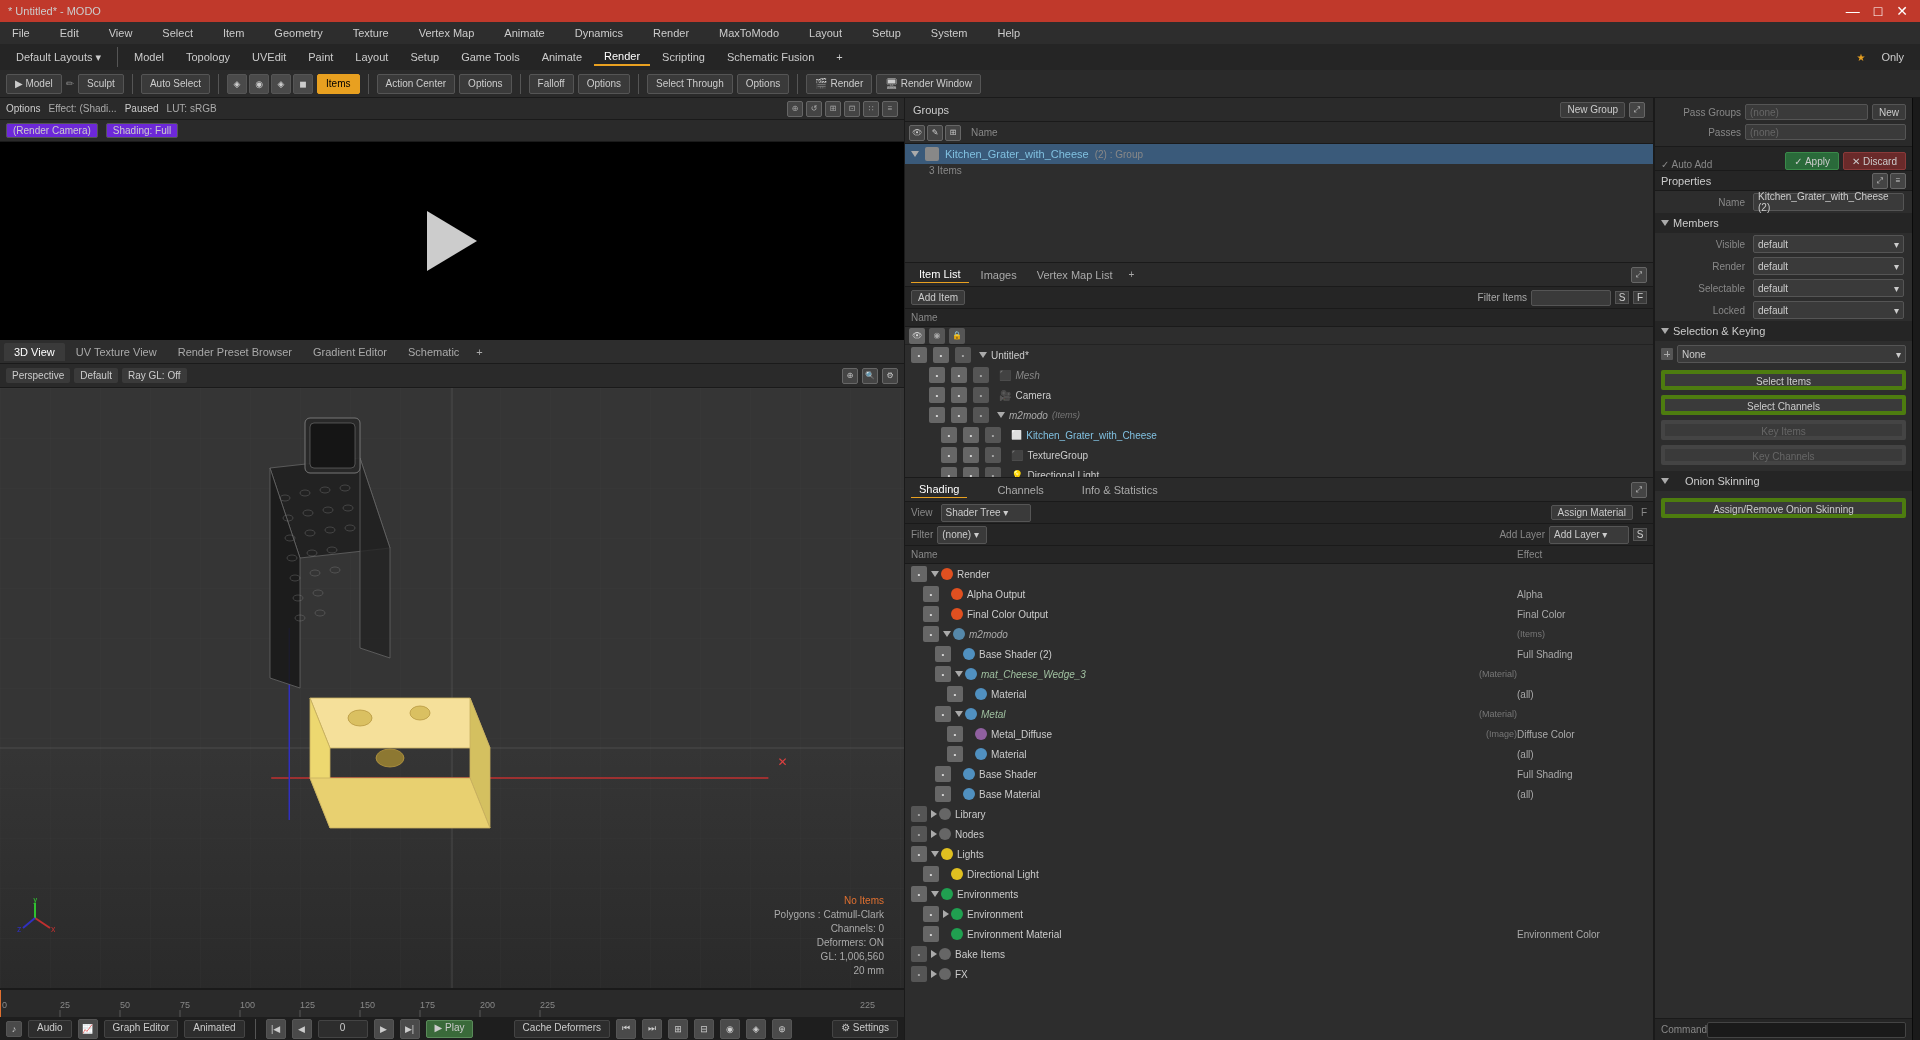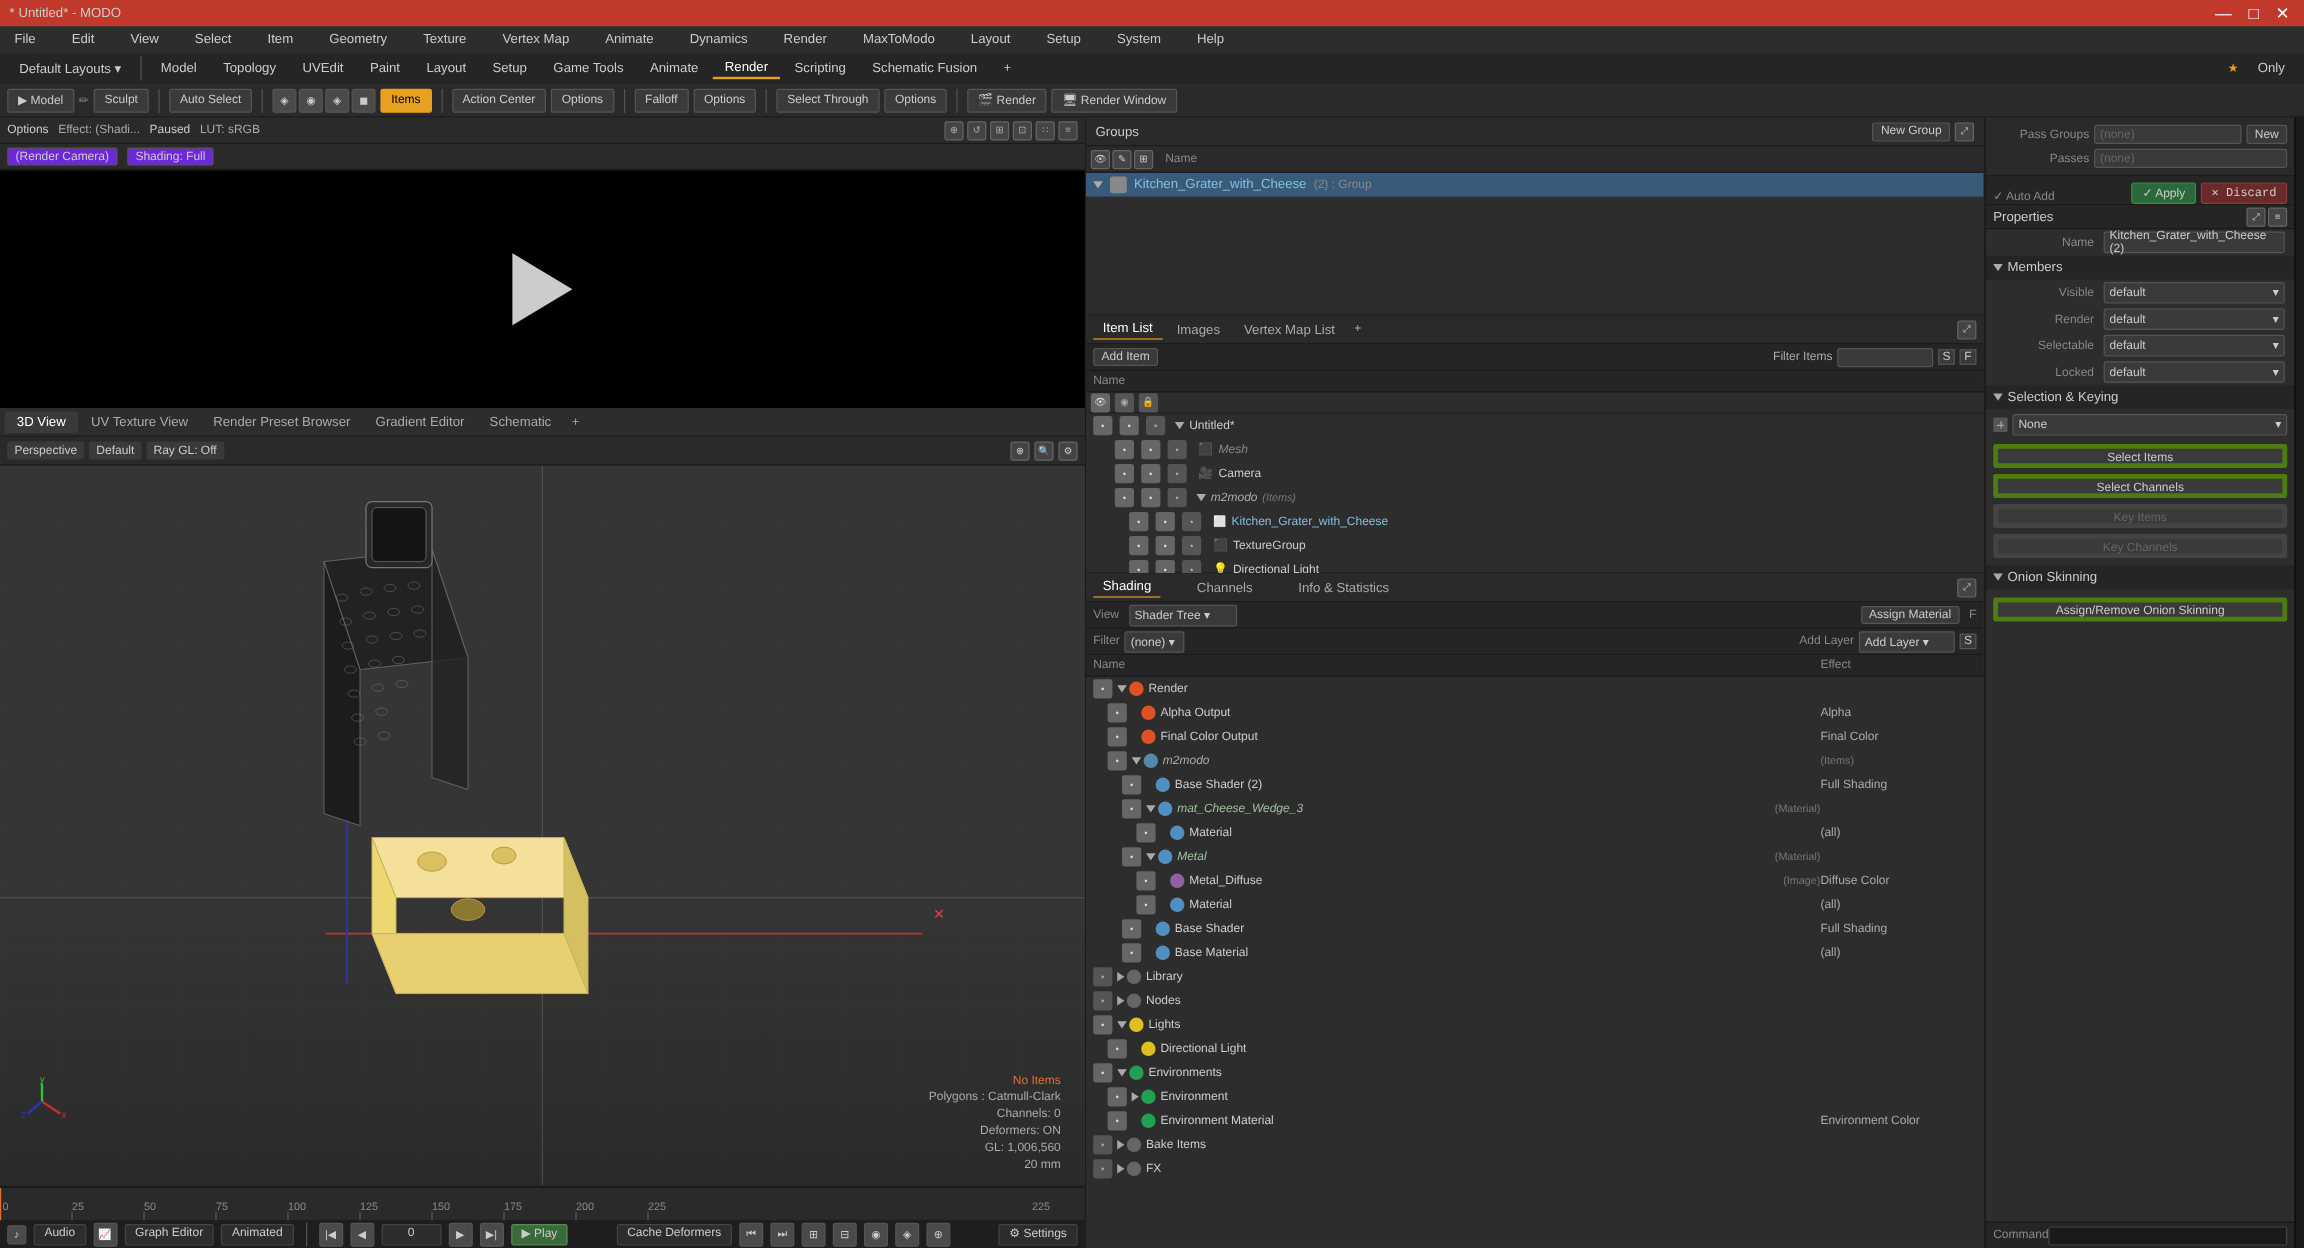--- a/index.html
+++ b/index.html
@@ -95,21 +95,21 @@
     .s-icon.material { background: #5090c0; }
     .s-icon.env { background: #20a050; }
     .s-icon.light { background: #e0c020; }
     .s-icon.img { background: #9060a0; }
 
     
     #props-panel { width: 258px; display: flex; flex-direction: column; border-left: 1px solid #1a1a1a; background: #2d2d2d; }
     #props-actions { height: 24px; background: #252525; display: flex; align-items: flex-end; padding: 0 6px; gap: 4px; border-bottom: 1px solid #1a1a1a; }
     .action-btn { background: #3a3a3a; color: #ccc; border: 1px solid #555; padding: 1px 8px; font-size: 10px; cursor: pointer; border-radius: 2px; height: 18px; }
     .action-btn.green { background: #2a6a3a; border-color: #3a8a4a; }
-    .action-btn.red { background: #6a2a2a; border-color: #8a3a3a; font-family: Liberation Mono, monospace; }
+    .action-btn.red { background: #6a2a2a; border-color: #8a3a3a; }
     .prop-section-header { height: 20px; background: #252525; display: flex; align-items: center; padding: 0 6px; font-size: 11px; color: #ccc; cursor: pointer; }
     .prop-row { height: 22px; display: flex; align-items: center; padding: 0 8px; }
     .prop-label { width: 90px; font-size: 10px; color: #888; text-align: right; padding-right: 8px; }
     .prop-field { flex: 1; background: #3a3a3a; border: 1px solid #555; padding: 1px 4px; font-size: 10px; color: #ccc; border-radius: 2px; height: 18px; display: flex; align-items: center; justify-content: space-between; cursor: pointer; }
     .prop-dropdown { flex: 1; background: #3a3a3a; border: 1px solid #555; padding: 1px 4px; font-size: 10px; color: #ccc; border-radius: 2px; height: 18px; cursor: pointer; display: flex; align-items: center; justify-content: space-between; }
 
     
     .sel-keying { padding: 4px 6px; }
     .onion-btn { width: 100%; background: #3a3a3a; color: #ccc; border: 4px solid #4d7c0f; padding: 2px 4px; font-size: 10px; cursor: pointer; border-radius: 2px; text-align: center; margin-top: 3px; height: 20px; }
 
@@ -469,20 +469,21 @@
         <div class="icon-sm">⊞</div>
         <div style="flex:1;font-size:10px;color:#888;padding-left:8px;">Name</div>
       </div>
       <div id="groups-content">
         <div class="group-item selected" style="padding-left:6px;">
           <span class="triangle-down"></span>
           <span class="item-icon group" style="width:14px;height:14px;background:#888;border-radius:2px;"></span>
           <span style="font-size:11px;color:#80c0e0;">Kitchen_Grater_with_Cheese</span>
           <span style="font-size:10px;color:#888;"> (2) : Group</span>
         </div>
+        <div class="sub-items" style="padding-left:24px;font-size:10px;color:#888;">3 Items</div>
       </div>
     </div>
 
     <div id="itemlist-panel">
       <div id="itemlist-header">
         <span class="panel-tab active">Item List</span>
         <span class="panel-tab">Images</span>
         <span class="panel-tab">Vertex Map List</span>
         <span style="font-size:10px;color:#aaa;padding:0 4px;">+</span>
         <div style="flex:1"></div>
@@ -859,21 +860,21 @@
       
       <button class="onion-btn" style="margin-bottom:2px;">Select Channels</button>
       
       <button class="onion-btn" style="margin-bottom:2px;color:#666;border-color:#444;">Key Items</button>
       
       <button class="onion-btn" style="margin-bottom:2px;color:#666;border-color:#444;">Key Channels</button>
     </div>
 
     <div class="prop-section-header">
       <span class="triangle-down"></span>
-      <span style="margin-left:4px;">Onion Skinning</span>
+      <span style="margin-left:16px;">Onion Skinning</span>
     </div>
     <div class="onion-section">
       <button class="onion-btn">Assign/Remove Onion Skinning</button>
     </div>
 
     <div style="flex:1;"></div>
 
     <div id="command-bar">
       <span class="cmd-label">Command</span>
       <input class="cmd-input" type="text" placeholder="" style="">

